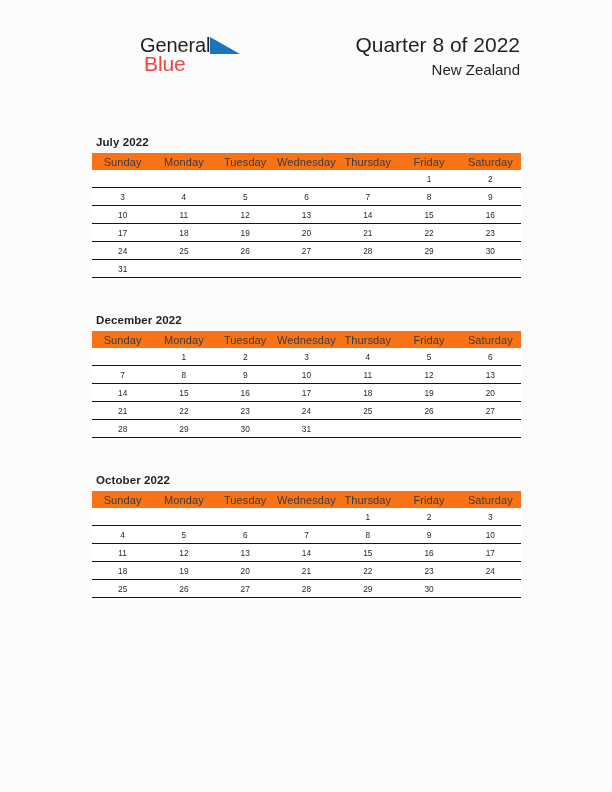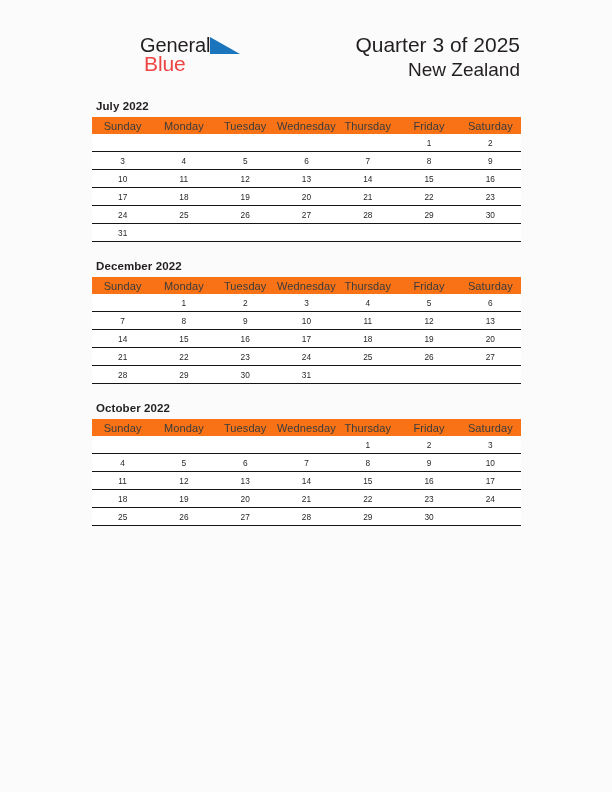--- a/index.html
+++ b/index.html
@@ -82,38 +82,39 @@
     top: 32px;
     text-align: right;
   }
   .title-main {
     font-size: 21px;
     color: #231f20;
     line-height: 26px;
     white-space: nowrap;
   }
   .title-sub {
-    font-size: 19px;
+    font-size: 15px;
     color: #231f20;
     line-height: 21px;
     margin-top: 1px;
     white-space: nowrap;
   }
 
   
   .months {
     position: absolute;
     left: 92px;
     top: 100px;
     width: 429px;
   }
 
   .month-block {
     width: 429px;
     margin-bottom: 18px;
+    margin-top: 36px;
   }
   .month-title {
     font-size: 11.5px;
     font-weight: bold;
     color: #231f20;
     padding: 0 0 5px 4px;
     letter-spacing: 0.1px;
   }
 
   table.cal {
@@ -162,21 +163,21 @@
         <span class="logo-general">General</span><span class="logo-flag"><svg width="30" height="17" viewBox="0 0 30 17" xmlns="http://www.w3.org/2000/svg">
               <polygon points="0,0 30,17 0,17" fill="#1b75bc"></polygon>
             </svg></span>
       </div>
       <div class="logo-row2">
         <span class="logo-blue">Blue</span>
       </div>
     </div>
 
     <div class="title-block">
-      <div class="title-main">Quarter 3 of 2025</div>
+      <div class="title-main">Quarter 8 of 2022</div>
       <div class="title-sub">New Zealand</div>
     </div>
 
   </div>
 
   <div class="months" id="months-container">
       <div class="month-block">
         <div class="month-title">July 2022</div>
         <table class="cal">
           <thead>

